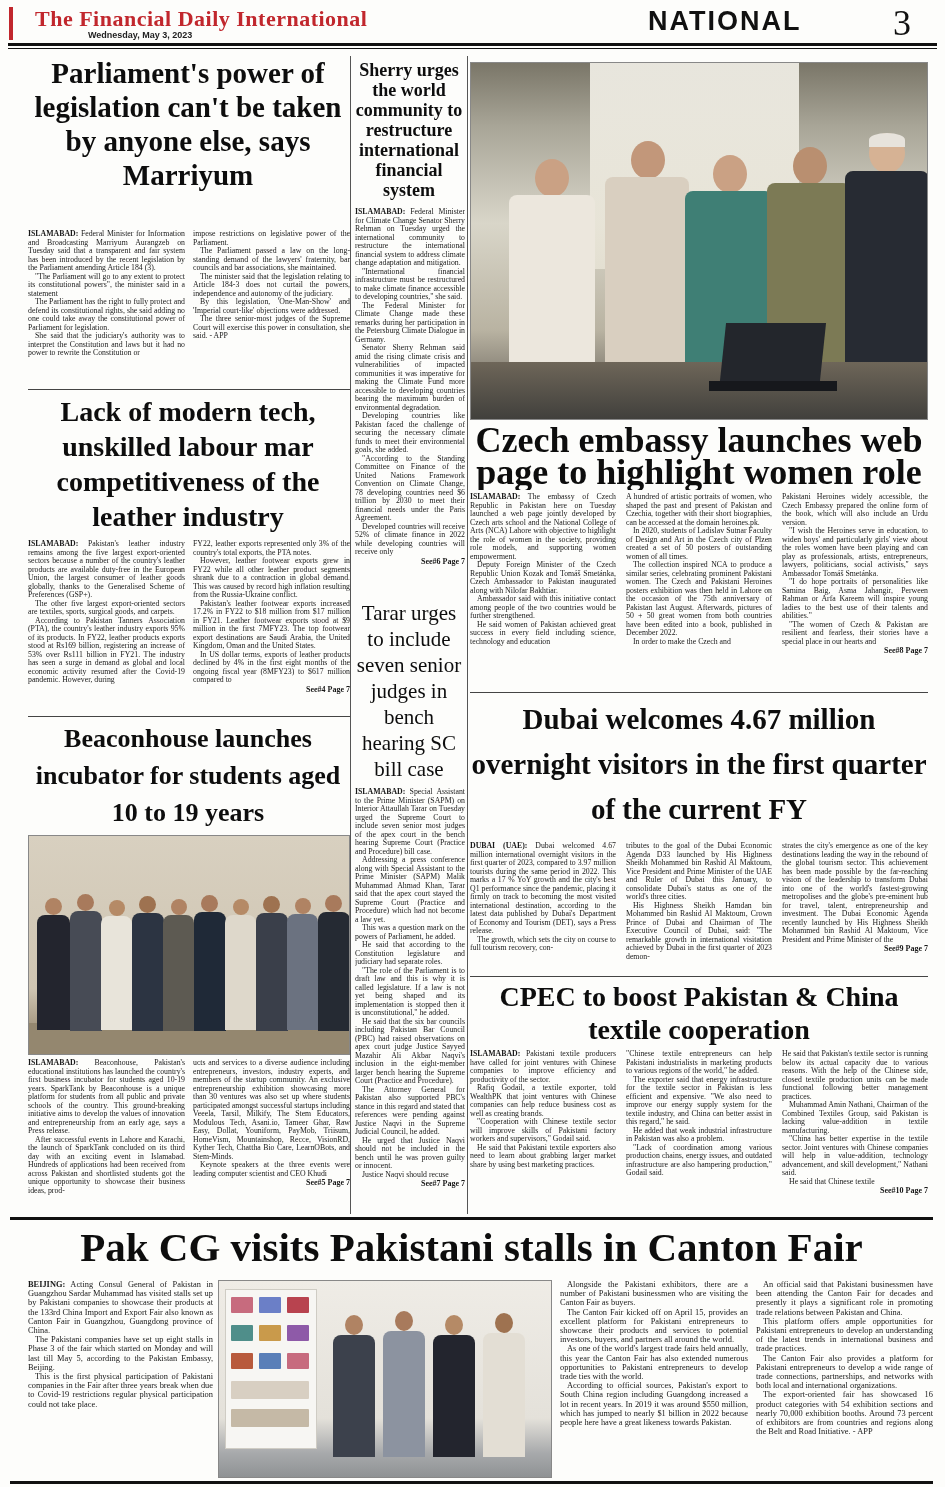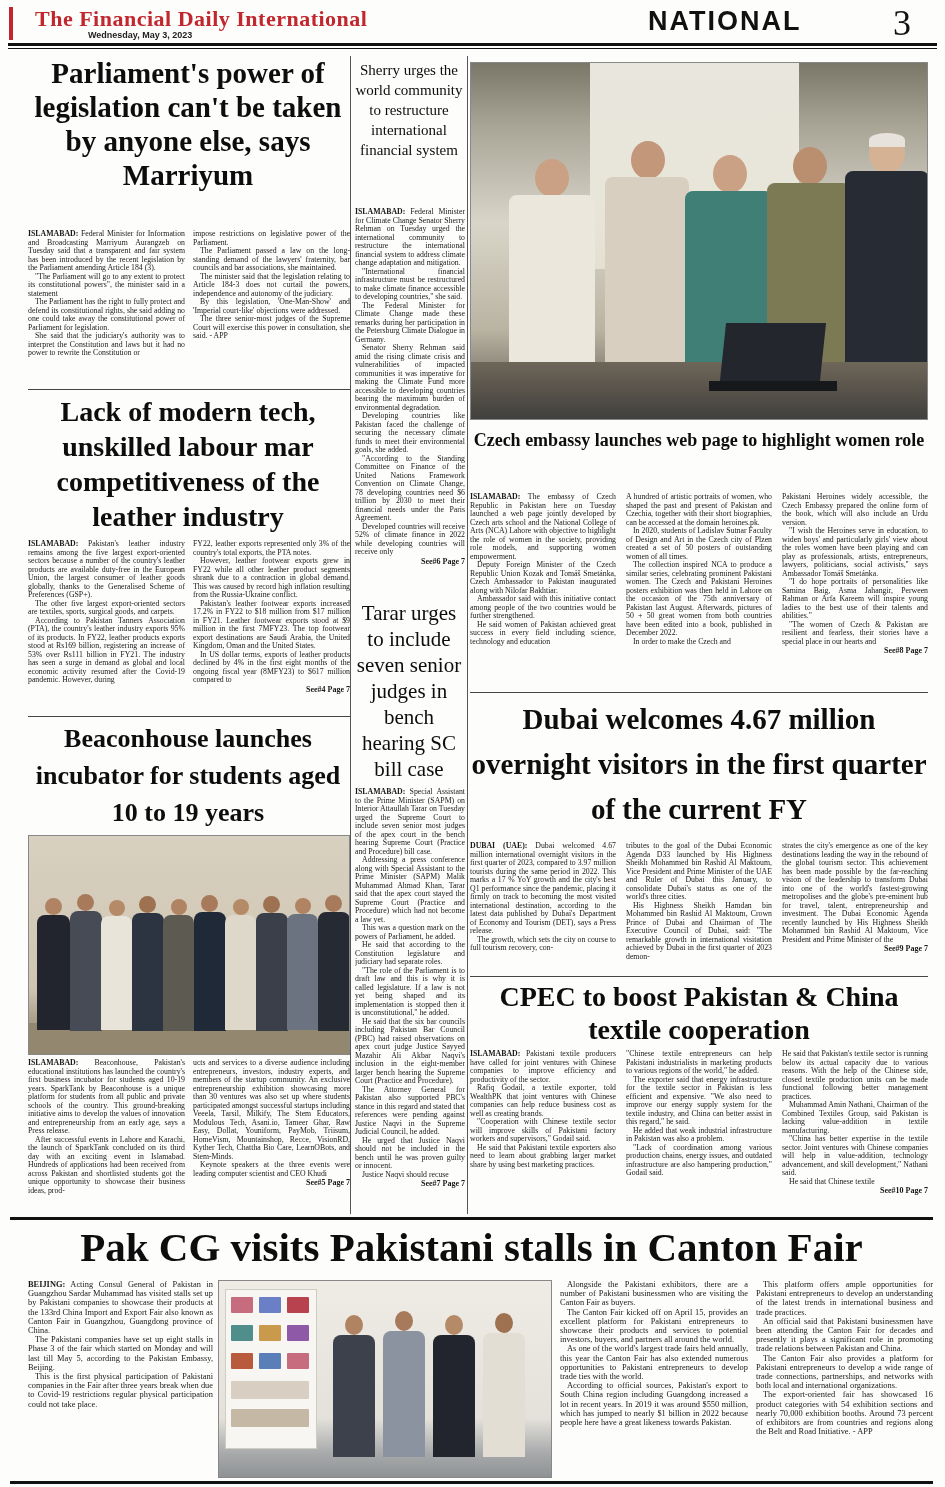--- a/index.html
+++ b/index.html
@@ -150,21 +150,21 @@
       <div class="col">
         <div class="cont">
             <p>ucts and services to a diverse audience including entrepreneurs, investors, industry experts, and members of the startup community. An exclusive entrepreneurship exhibition showcasing more than 30 ventures was also set up where students participated amongst successful startups including Veeela, Tarsil, Milkify, The Stem Educators, Modulous Tech, Asani.io, Tameer Ghar, Raw Easy, Dollat, Youniform, PayMob, Triisum, HomeVism, Mountainshop, Recce, VisionRD, Kyther Tech, Chattha Bio Care, LearnOBots, and Stem-Minds.</p>
             <p>Keynote speakers at the three events were leading computer scientist and CEO Khudi</p>
           </div>
         <div class="jump">See#5 Page 7</div>
       </div>
     </div>
   </div>
 
-  <div class="abs headline normal" style="left:353px; top:60px; width:112px; height:146px; font-size:15px; line-height:20px;">Sherry urges the world community to restructure international financial system</div>
+  <div class="abs headline normal" style="left:353px; top:60px; width:112px; height:146px; font-size:18px; line-height:20px;font-weight:bold;">Sherry urges the world community to restructure international financial system</div>
   <div class="abs body" style="left:355px; top:208px; width:110px; height:378px;">
     <p class="lead"><b class="dl">ISLAMABAD:</b> <span>Federal Minister for Climate Change Senator Sherry Rehman on Tuesday urged the international community to restructure the international financial system to address climate change adaptation and mitigation.</span></p>
     <div>
         <p>"International financial infrastructure must be restructured to make climate finance accessible to developing countries," she said.</p>
         <p>The Federal Minister for Climate Change made these remarks during her participation in the Petersburg Climate Dialogue in Germany.</p>
         <p>Senator Sherry Rehman said amid the rising climate crisis and vulnerabilities of impacted communities it was imperative for making the Climate Fund more accessible to developing countries bearing the maximum burden of environmental degradation.</p>
         <p>Developing countries like Pakistan faced the challenge of securing the necessary climate funds to meet their environmental goals, she added.</p>
         <p>"According to the Standing Committee on Finance of the United Nations Framework Convention on Climate Change, 78 developing countries need $6 trillion by 2030 to meet their financial needs under the Paris Agreement.</p>
         <p>Developed countries will receive 52% of climate finance in 2022 while developing countries will receive only</p>
       </div>
@@ -198,21 +198,21 @@
     <div class="head" style="left:322px; top:84px; width:34px; height:38px; background:#b98f70;"></div>
     <div class="torso" style="left:296px; top:120px; width:84px; height:194px; background:#7c7a55;"></div>
     <div class="head" style="left:398px; top:70px; width:36px; height:40px; background:#d6b294;"></div>
     <div class="fig" style="left:398px; top:70px; width:36px; height:14px; background:#e7e3dc; border-radius:50% 50% 0 0;"></div>
     <div class="torso" style="left:374px; top:108px; width:84px; height:210px; background:#272b33;"></div>
     <div class="table"></div>
     <div class="fig" style="left:238px; bottom:28px; width:128px; height:10px; background:#16181c;"></div>
     <div class="fig" style="left:252px; bottom:38px; width:100px; height:58px; background:#23262c; transform:skewX(-6deg);"></div>
   </div>
 
-  <div class="abs headline" style="left:470px; top:424px; width:458px; height:66px; font-size:18px; line-height:32px;">Czech embassy launches web page to highlight women role</div>
+  <div class="abs headline" style="left:470px; top:424px; width:458px; height:66px; font-size:36px; line-height:32px;">Czech embassy launches web page to highlight women role</div>
   <div class="abs body" style="left:470px; top:493px; width:458px; height:196px;">
     <div class="cols" style="gap:10px;">
       <div class="col">
         <p class="lead"><b class="dl">ISLAMABAD:</b> <span>The embassy of Czech Republic in Pakistan here on Tuesday launched a web page jointly developed by Czech arts school and the National College of Arts (NCA) Lahore with objective to highlight the role of women in the society, providing role models, and supporting women empowerment.</span></p>
         <div>
             <p>Deputy Foreign Minister of the Czech Republic Union Kozak and Tomáš Smetánka, Czech Ambassador to Pakistan inaugurated along with Nilofar Bakhtiar.</p>
             <p>Ambassador said with this initiative contact among people of the two countries would be further strengthened.</p>
             <p>He said women of Pakistan achieved great success in every field including science, technology and education</p>
           </div>
       </div>
@@ -333,22 +333,22 @@
   <div class="abs body" style="left:560px; top:1280px; width:188px; height:198px; font-size:8.4px; line-height:9.2px;">
     <div>
         <p>Alongside the Pakistani exhibitors, there are a number of Pakistani businessmen who are visiting the Canton Fair as buyers.</p>
         <p>The Canton Fair kicked off on April 15, provides an excellent platform for Pakistani entrepreneurs to showcase their products and services to potential investors, buyers, and partners all around the world.</p>
         <p>As one of the world's largest trade fairs held annually, this year the Canton Fair has also extended numerous opportunities to Pakistani entrepreneurs to develop trade ties with the world.</p>
         <p>According to official sources, Pakistan's export to South China region including Guangdong increased a lot in recent years. In 2019 it was around $550 million, which has jumped to nearly $1 billion in 2022 because people here have a great likeness towards Pakistan.</p>
       </div>
   </div>
   <div class="abs body" style="left:756px; top:1280px; width:177px; height:198px; font-size:8.4px; line-height:9.2px;">
     <div>
+        <p>An official said that Pakistani businessmen have been attending the Canton Fair for decades and presently it plays a significant role in promoting trade relations between Pakistan and China.</p>
         <p>This platform offers ample opportunities for Pakistani entrepreneurs to develop an understanding of the latest trends in international business and trade practices.</p>
-        <p>An official said that Pakistani businessmen have been attending the Canton Fair for decades and presently it plays a significant role in promoting trade relations between Pakistan and China.</p>
         <p>The Canton Fair also provides a platform for Pakistani entrepreneurs to develop a wide range of trade connections, partnerships, and networks with both local and international organizations.</p>
         <p>The export-oriented fair has showcased 16 product categories with 54 exhibition sections and nearly 70,000 exhibition booths. Around 73 percent of exhibitors are from countries and regions along the Belt and Road Initiative. - APP</p>
       </div>
   </div>
 
   <div class="hrule thick" style="left:10px; top:1481px; width:923px;"></div>
 
 </div>
 
 </body></html>

